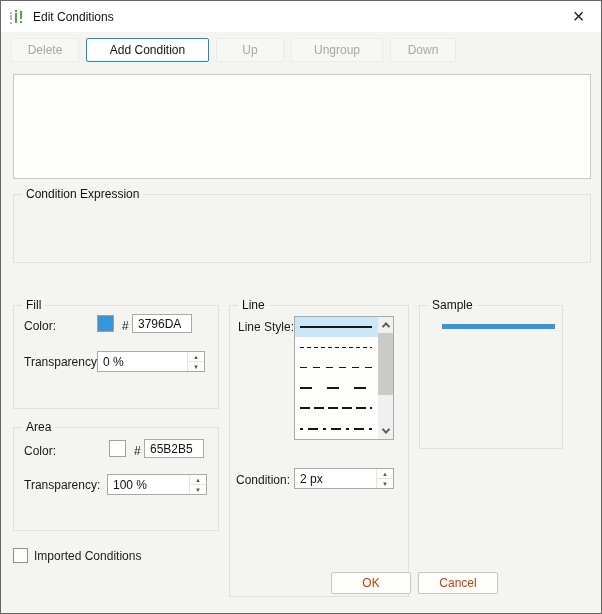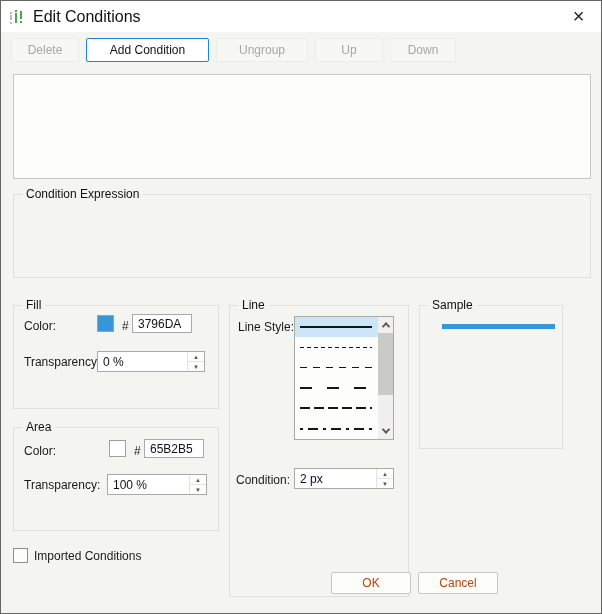--- a/index.html
+++ b/index.html
@@ -5,36 +5,36 @@
   html,body{margin:0;padding:0;background:#d8d8d8;}
   .dialog{
     position:relative;width:602px;height:614px;box-sizing:border-box;
     border:1px solid #666662;background:#f4f4f1;
     font-family:"Liberation Sans",sans-serif;font-size:12px;color:#1a1a1a;
     overflow:hidden;
   }
   
   .titlebar{position:absolute;left:0;top:0;right:0;height:31px;background:#ffffff;display:flex;align-items:center;}
   .appicon{margin-left:8px;width:16px;height:16px;flex:0 0 auto;}
-  .title{margin-left:8px;font-size:16px;color:#111;}
+  .title{margin-left:8px;font-size:12px;color:#111;}
   .closebtn{position:absolute;right:0;top:0;width:45px;height:30px;display:flex;align-items:center;justify-content:center;
     font-size:20px;font-weight:300;color:#222;cursor:default;line-height:1;}
   
   .toolbar{position:absolute;left:10px;top:37px;display:flex;gap:7px;}
   .tbtn{height:24px;box-sizing:border-box;display:flex;align-items:center;justify-content:center;
     background:#f7f7f4;border:1px solid #ececе9;border:1px solid #ececea;color:#a7a7a4;font-size:12px;}
   .tbtn.primary{background:#ffffff;border:1px solid #1b86d4;border-radius:2px;color:#111;}
   .w123{width:123px}.w68{width:68px}.w69{width:69px}.w92{width:92px}.w66{width:66px}
   
   .cond-list{position:absolute;left:12px;top:73px;width:578px;height:105px;box-sizing:border-box;
     background:#fdfdfb;border:1px solid #c8c8c5;}
   
   .group{position:absolute;box-sizing:border-box;border:1px solid #e0e0dd;}
   .glabel{position:absolute;top:-8px;left:8px;background:#f4f4f1;padding:0 4px;font-size:12px;color:#111;white-space:nowrap;}
-  .g-expr{left:12px;top:193px;width:578px;height:84px;}
+  .g-expr{left:12px;top:193px;width:578px;height:69px;}
   .g-fill{left:12px;top:304px;width:206px;height:104px;}
   .g-area{left:12px;top:426px;width:206px;height:104px;}
   .g-line{left:228px;top:304px;width:180px;height:292px;}
   .g-sample{left:418px;top:304px;width:144px;height:144px;}
   .flabel{position:absolute;white-space:nowrap;}
   
   .swatch{position:absolute;width:17px;height:17px;box-sizing:border-box;border:1px solid #a0a09d;background:#fff;}
   .hexinput{position:absolute;box-sizing:border-box;width:60px;height:19px;border:1px solid #a9a9a6;background:#fff;
     font-family:"Liberation Sans",sans-serif;font-size:12px;padding:0 0 0 5px;color:#111;}
   
@@ -91,22 +91,22 @@
       <rect x="11" y="2" width="2" height="8" fill="#49a84f"></rect>
       <rect x="11" y="12" width="2" height="2" fill="#49a84f"></rect>
     </svg>
     <span class="title">Edit Conditions</span>
     <span class="closebtn">×</span>
   </div>
 
   <div class="toolbar">
     <div class="tbtn w68">Delete</div>
     <div class="tbtn primary w123">Add Condition</div>
+    <div class="tbtn w68">Up</div>
     <div class="tbtn w92">Ungroup</div>
-    <div class="tbtn w68">Up</div>
     <div class="tbtn w66">Down</div>
   </div>
 
   <div class="cond-list"></div>
 
   <div class="group g-expr">
     <span class="glabel">Condition Expression</span>
   </div>
 
   <div class="group g-fill">

